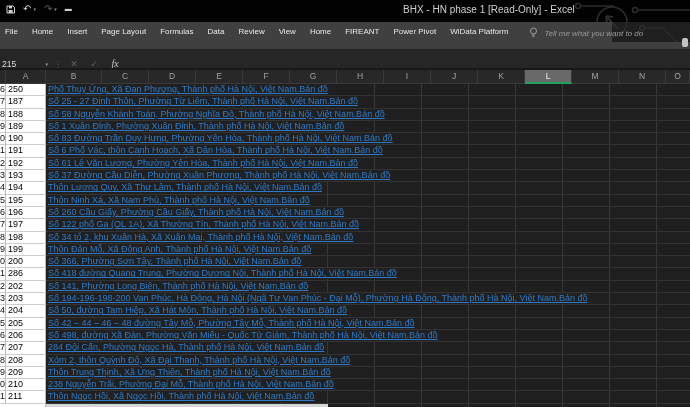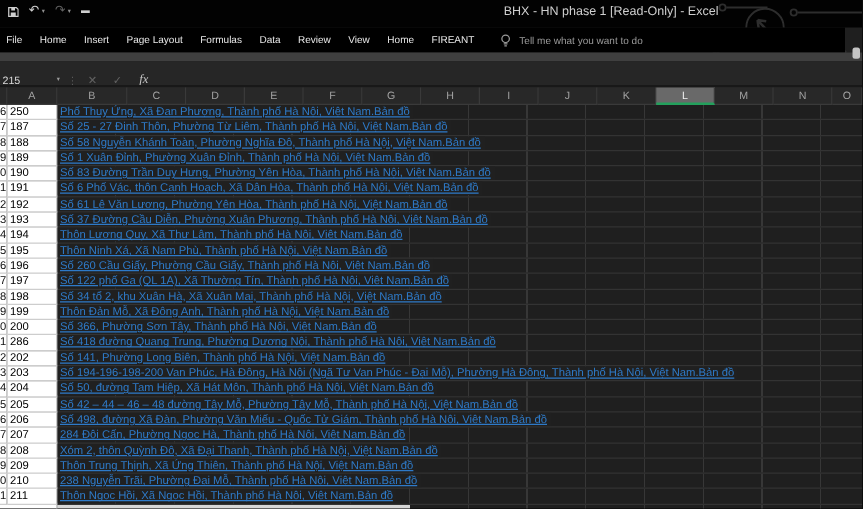--- a/index.html
+++ b/index.html
@@ -9,25 +9,25 @@
   
   #titlebar{position:absolute;left:0;top:0;width:690px;height:22px;background:#020202;}
   #qat{position:absolute;left:6px;top:3px;display:flex;align-items:center;gap:8px;color:#cfcfcf;}
   .qicon{font-size:10px;line-height:12px;color:#cfcfcf;display:flex;align-items:center;}
   .qicon .caret{font-size:5px;margin-left:2px;color:#8f8f8f;}
   .qicon.dim{color:#5f5f5f;}
   #wintitle{position:absolute;left:380px;top:4px;font-size:10px;color:#cfcfcf;white-space:nowrap;margin-left:23px;}
   
   #watermark{position:absolute;right:0;top:0;width:150px;height:50px;pointer-events:none;}
   
-  #tabsbar{position:absolute;left:0;top:22px;width:676px;height:20px;background:#000000;
+  #tabsbar{position:absolute;left:0;top:22px;width:612px;height:20px;background:#404040;
            display:flex;align-items:center;}
   .rtab{font-size:8px;color:#e8e8e8;padding:0 7px;white-space:nowrap;line-height:20px;}
   .rtab:first-child{padding-left:5px;}
-  #tellme{display:flex;align-items:center;margin-left:14px;color:#969696;}
+  #tellme{display:flex;align-items:flex-end;margin-left:14px;color:#969696;font-style:italic;}
   #tellme .bulb{margin-right:6px;display:flex;}
   #tellme .tm-text{font-size:8px;white-space:nowrap;color:#9a9a9a;}
   #ribbonstrip{position:absolute;left:0;top:42px;width:690px;height:7px;background:#3f3f3f;}
   #stripbtn{position:absolute;right:2px;top:38px;width:6px;height:9px;background:#c4c4c4;border-radius:2px;}
   
   #fbar{position:absolute;left:0;top:49px;width:690px;height:30px;background:#262626;
         display:flex;align-items:center;}
   #namebox{width:50px;position:relative;color:#dcdcdc;font-size:8.5px;line-height:19px;padding-left:2px;}
   #namebox .caret{position:absolute;right:4px;top:0;font-size:5px;color:#9a9a9a;line-height:19px;}
   .fsep{width:12px;text-align:center;color:#5a5a5a;font-size:8px;line-height:19px;}
@@ -100,20 +100,22 @@
       <span class="rtab">File</span>
       <span class="rtab">Home</span>
       <span class="rtab">Insert</span>
       <span class="rtab">Page Layout</span>
       <span class="rtab">Formulas</span>
       <span class="rtab">Data</span>
       <span class="rtab">Review</span>
       <span class="rtab">View</span>
       <span class="rtab">Home</span>
       <span class="rtab">FIREANT</span>
+      <span class="rtab">Power Pivot</span>
+      <span class="rtab">WiData Platform</span>
       <div id="tellme">
         <span class="bulb">
           <svg width="9" height="11" viewBox="0 0 9 11">
             <circle cx="4.5" cy="4" r="3" fill="none" stroke="#9a9a9a" stroke-width="1"></circle>
             <path d="M3 8h3M3.5 9.6h2" stroke="#9a9a9a" stroke-width="1"></path>
           </svg>
         </span>
         <span class="tm-text">Tell me what you want to do</span>
       </div>
     </div>

